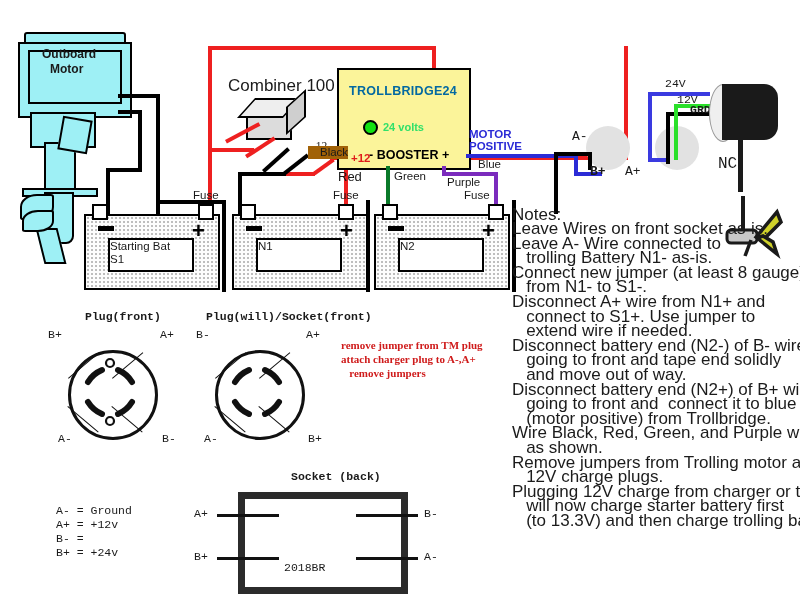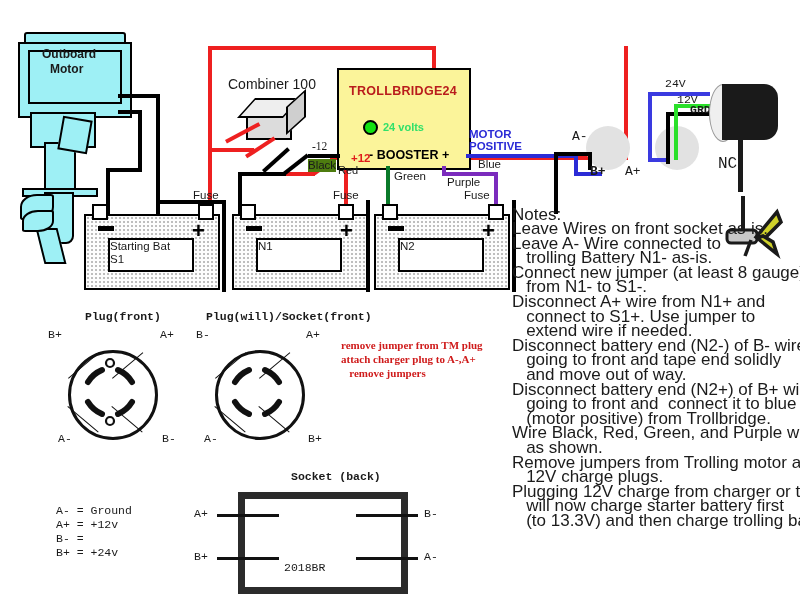--- a/index.html
+++ b/index.html
@@ -11,21 +11,21 @@
   .wire{position:absolute;}
   
   .om-body{background:#9ef0f5;border:2px solid #000;}
   .bat{position:absolute;border:2px solid #000;background:#fdfdfd;
        background-image:radial-gradient(#b9b9b9 0.7px, transparent 0.8px);
        background-size:4px 4px;}
   .bat-inner{position:absolute;border:2px solid #000;background:#fff;}
   .term{position:absolute;border:2px solid #000;background:#fff;}
   .plusglyph{position:absolute;color:#000;font-weight:bold;line-height:1;}
   .tb-box{position:absolute;background:#fbf49a;border:2px solid #000;}
-  .tb-title{position:absolute;font-weight:bold;font-size:12.5px;letter-spacing:.3px;color:#b91c1c;}
+  .tb-title{position:absolute;font-weight:bold;font-size:12.5px;letter-spacing:.3px;color:#0369a1;}
   .led{position:absolute;border-radius:50%;background:#12e212;border:2.5px solid #000;}
   .led-txt{position:absolute;color:#31e06a;font-weight:bold;font-size:11px;}
   .booster{position:absolute;font-weight:bold;font-size:12.5px;color:#000;}
   .notes{position:absolute;font-size:17px;color:#1b1b1b;line-height:14.6px;white-space:pre;}
   .redtxt{position:absolute;color:#cf1b1b;font-weight:bold;font-family:"Liberation Serif",serif;font-size:11px;line-height:14px;white-space:pre;}
   .circ{position:absolute;border:3.5px solid #111;border-radius:50%;background:#fff;}
   .socketbox{position:absolute;border:7px solid #2b2b2b;background:#fff;}
   .leadline{position:absolute;background:#111;height:1.2px;transform-origin:0 0;}
   .connector-shadow{position:absolute;border-radius:50%;background:#e2e2e2;}
 </style>
@@ -49,21 +49,21 @@
   <div class="lbl" style="left:42px;top:48px;font-weight:bold;font-size:12px;">Outboard</div>
   <div class="lbl" style="left:50px;top:63px;font-weight:bold;font-size:12px;">Motor</div>
 
   <div class="wire" style="left:118px;top:94px;width:42px;height:4px;background:#000;"></div>
   <div class="wire" style="left:156px;top:94px;width:4px;height:120px;background:#000;"></div>
   <div class="wire" style="left:118px;top:110px;width:24px;height:4px;background:#000;"></div>
   <div class="wire" style="left:138px;top:110px;width:4px;height:62px;background:#000;"></div>
   <div class="wire" style="left:106px;top:168px;width:36px;height:4px;background:#000;"></div>
   <div class="wire" style="left:106px;top:168px;width:4px;height:46px;background:#000;"></div>
 
-  <div class="lbl" style="left:228px;top:77px;font-size:14px;">Combiner 100</div>
+  <div class="lbl" style="left:228px;top:77px;font-size:17px;">Combiner 100</div>
   <div class="abs" style="left:246px;top:112px;width:42px;height:24px;background:#dcdcdc;border:2.5px solid #000;"></div>
   <div class="abs" style="left:246px;top:98px;width:42px;height:16px;background:#eee;border:2.5px solid #000;transform:skewX(-42deg);"></div>
   <div class="abs" style="left:286px;top:98px;width:16px;height:24px;background:#cfcfcf;border:2.5px solid #000;transform:skewY(-42deg);"></div>
 
   <div class="wire" style="left:208px;top:46px;width:228px;height:4px;background:#ee2020;"></div>
   <div class="wire" style="left:208px;top:46px;width:4px;height:146px;background:#ee2020;"></div>
   <div class="wire" style="left:208px;top:148px;width:46px;height:4px;background:#ee2020;"></div>
   <div class="wire" style="left:225px;top:140px;width:38px;height:4px;background:#ee2020;transform:rotate(-28deg);transform-origin:0 0;"></div>
   <div class="wire" style="left:245px;top:155px;width:34px;height:4px;background:#ee2020;transform:rotate(-33deg);transform-origin:0 0;"></div>
   <div class="wire" style="left:243px;top:172px;width:72px;height:4px;background:#ee2020;"></div>
@@ -82,22 +82,22 @@
     <div class="booster" style="left:30px;top:78px;">- BOOSTER +</div>
   </div>
   <div class="lbl" style="left:312px;top:140px;font-size:11.5px;font-family:Liberation Serif, serif;">-12</div>
   <div class="lbl" style="left:341px;top:152px;color:#e01b1b;font-weight:bold;font-size:11.5px;margin-left:10px;">+12</div>
 
   <div class="wire" style="left:308px;top:154px;width:32px;height:4px;background:#000;"></div>
   <div class="wire" style="left:283px;top:172px;width:30px;height:4px;background:#000;transform:rotate(-38deg);transform-origin:0 0;"></div>
   <div class="wire" style="left:238px;top:172px;width:48px;height:4px;background:#000;"></div>
   <div class="wire" style="left:238px;top:172px;width:4px;height:42px;background:#000;"></div>
   <div class="wire" style="left:262px;top:170px;width:34px;height:4px;background:#000;transform:rotate(-42deg);transform-origin:0 0;"></div>
-  <div class="lbl" style="left:308px;top:159px;font-size:11.5px;background:#4d7c0f;">Black</div>
-  <div class="lbl" style="left:338px;top:164px;font-size:11px;">Red</div>
+  <div class="lbl" style="left:308px;top:146px;font-size:11.5px;background:#a16207;padding-left:12px;">Black</div>
+  <div class="lbl" style="left:338px;top:170px;font-size:13px;">Red</div>
 
   <div class="wire" style="left:386px;top:166px;width:4px;height:48px;background:#0a7a2a;"></div>
   <div class="lbl" style="left:394px;top:170px;font-size:11.5px;">Green</div>
   <div class="wire" style="left:442px;top:166px;width:4px;height:10px;background:#7b2bbd;"></div>
   <div class="wire" style="left:442px;top:172px;width:56px;height:4px;background:#7b2bbd;"></div>
   <div class="wire" style="left:494px;top:172px;width:4px;height:42px;background:#7b2bbd;"></div>
   <div class="lbl" style="left:447px;top:176px;font-size:11.5px;background:#fff;">Purple</div>
 
   <div class="lbl" style="left:469px;top:128px;color:#2b2bd6;font-weight:bold;font-size:11.5px;">MOTOR</div>
   <div class="lbl" style="left:469px;top:140px;color:#2b2bd6;font-weight:bold;font-size:11.5px;">POSITIVE</div>

